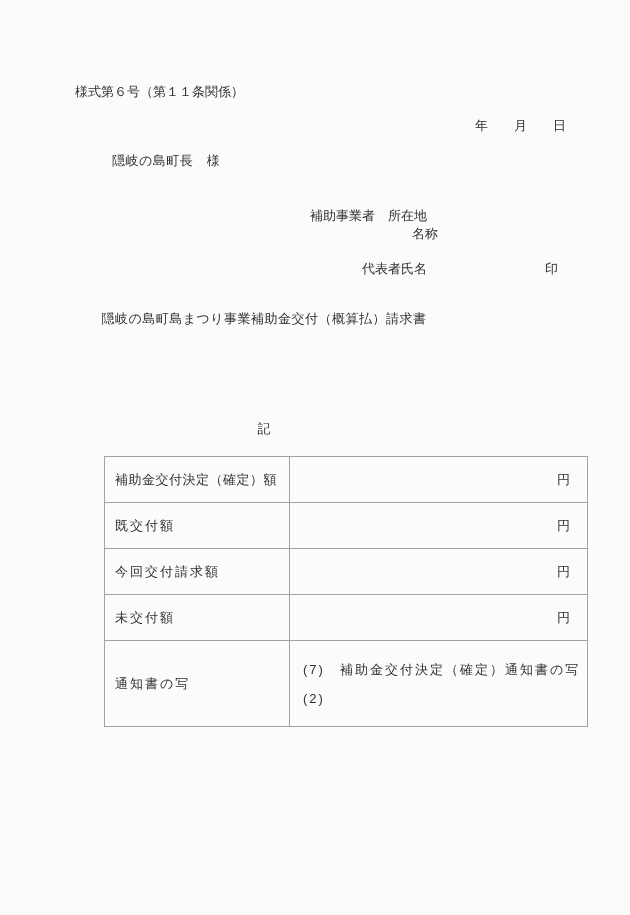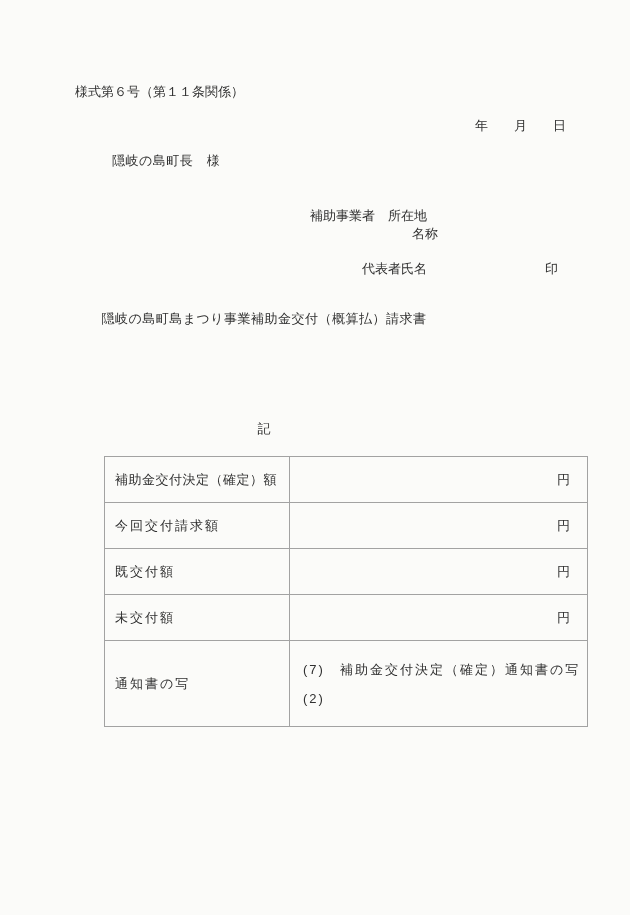--- a/index.html
+++ b/index.html
@@ -106,25 +106,25 @@
 
   <div class="centered record-mark">記</div>
 
   <table class="request-table">
     <tbody>
         <tr class="row-std">
       <td class="col-label label-cell tight">補助金交付決定（確定）額</td>
       <td class="col-value amount-cell"><span class="amount-value"></span><span>円</span></td>
     </tr>
     <tr class="row-std">
-      <td class="col-label label-cell">今回交付請求額</td>
+      <td class="col-label label-cell">既交付額</td>
       <td class="col-value amount-cell"><span class="amount-value"></span><span>円</span></td>
     </tr>
     <tr class="row-std">
-      <td class="col-label label-cell">既交付額</td>
+      <td class="col-label label-cell">今回交付請求額</td>
       <td class="col-value amount-cell"><span class="amount-value"></span><span>円</span></td>
     </tr>
     <tr class="row-std">
       <td class="col-label label-cell">未交付額</td>
       <td class="col-value amount-cell"><span class="amount-value"></span><span>円</span></td>
     </tr>
     <tr class="row-tall">
       <td class="col-label label-cell">通知書の写</td>
       <td class="col-value attach-cell">
         <div>(7)　補助金交付決定（確定）通知書の写</div>

